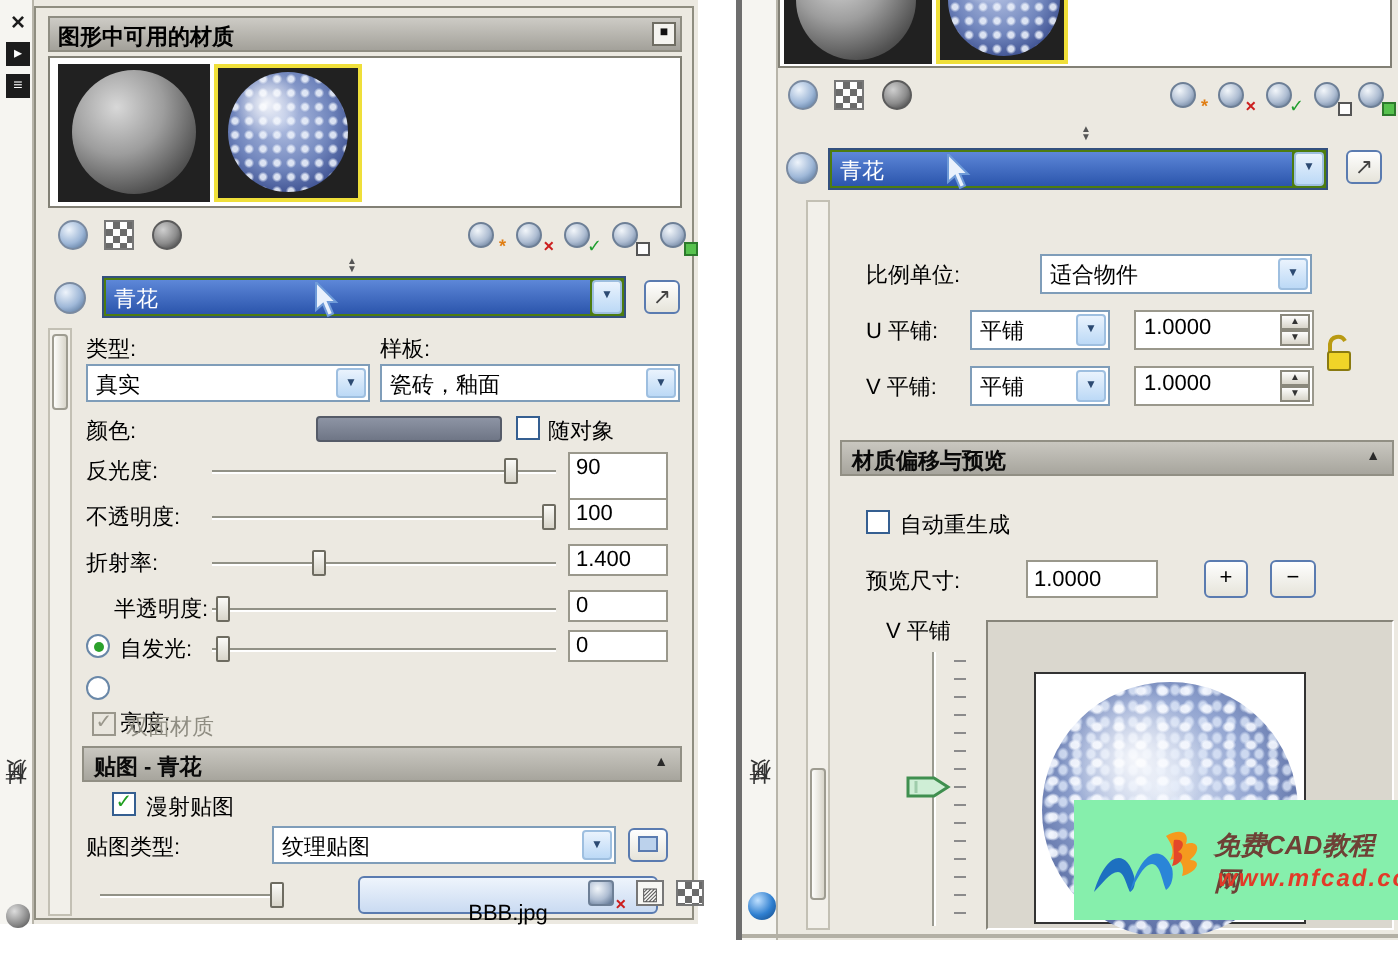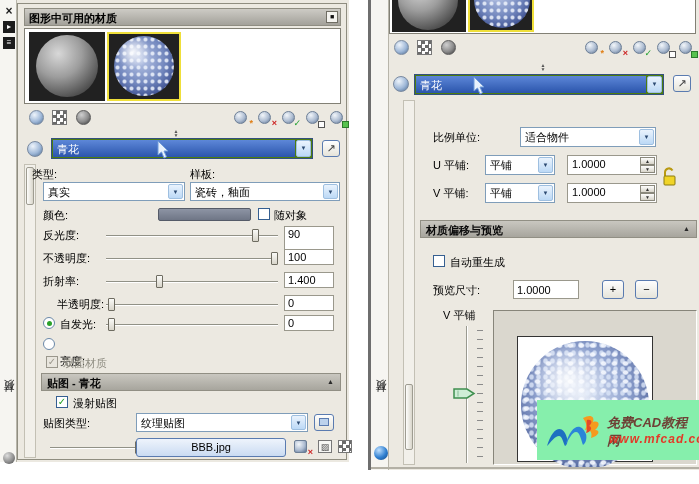--- a/index.html
+++ b/index.html
@@ -57,21 +57,21 @@
   .cbtn { position:absolute; right:1px; top:1px; bottom:1px; width:15px;
           background:linear-gradient(#eaf3fd,#bcd9f6); border:1px solid #9ebfe0; border-radius:2px;
           color:#2c4a72; font-size:6px; text-align:center; }
   .cbtn span { display:block; margin-top:4px; }
   .combo-sel { border:1px solid #33507e; background:#4d7c0f; }
   .combo-sel .fld { position:absolute; left:1px; top:1px; bottom:1px; right:17px;
           background:linear-gradient(#5d87d8,#2b55ac); color:#fff; padding:2px 4px; white-space:nowrap; }
   .valbox { background:#fff; border:1px solid #9a988c; padding:1px 3px; }
   .xpbtn { background:linear-gradient(#fefefe,#e6e4da); border:1px solid #5a7bb0; border-radius:3px;
            text-align:center; padding-top:2px; }
-  .bluebtn { background:linear-gradient(#eef4fc,#cadbf2); border:1px solid #5a7bb0; border-radius:3px; text-align:center; padding-top:2px; }
+  .bluebtn { background:linear-gradient(#eef4fc,#cadbf2); border:1px solid #5a7bb0; border-radius:3px; text-align:center; padding-top:12px;margin-left:43px; }
   .groove { height:2px; background:#919186; border-bottom:1px solid #fff; }
   .sl-h { position:absolute; top:-6px; width:7px; height:13px; background:linear-gradient(#fafaf7,#d8d5ca);
           border:1px solid #6e6c61; border-radius:1px; }
   .cb { width:12px; height:12px; background:#fff; border:1px solid #355f91; font-size:10px;
         line-height:10px; text-align:center; color:#1f9e1f; font-weight:bold; }
   .cb.dis { background:#e9e6de; border-color:#9a978c; color:#9a978c; }
   .radio { width:12px; height:12px; border-radius:50%; background:#fff; border:1px solid #6a88a8; }
   .radio.on::after { content:""; position:absolute; left:3px; top:3px; width:5px; height:5px;
         border-radius:50%; background:#2ba12b; }
   .spin { position:absolute; right:1px; top:1px; bottom:1px; width:15px; }
@@ -158,21 +158,21 @@
         <div class="cbtn">
             <span>▼</span>
           </div>
       </div>
       <div class="abs xpbtn" style="left:304px;top:136px;width:18px;height:17px;padding-top:1px;color:#444;"><span>↗</span></div>
 
       <div class="abs sb-track" style="left:6px;top:160px;width:12px;height:294px;">
         <div class="sb-thumb" style="top:2px;height:38px;"></div>
       </div>
 
-      <div class="abs" style="left:14px;top:163px;">类型:</div>
+      <div class="abs" style="left:25px;top:163px;">类型:</div>
       <div class="abs" style="left:172px;top:163px;">样板:</div>
 
       <div class="abs combo" style="left:172px;top:178px;width:150px;height:19px;">
         <div class="txt">瓷砖，釉面</div>
         <div class="cbtn">
             <span>▼</span>
           </div>
       </div>
       <div class="abs combo" style="left:25px;top:178px;width:142px;height:19px;">
         <div class="txt">真实</div>

